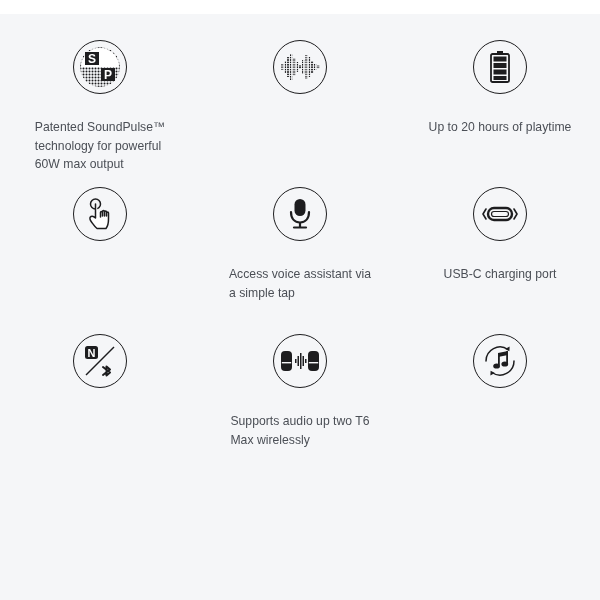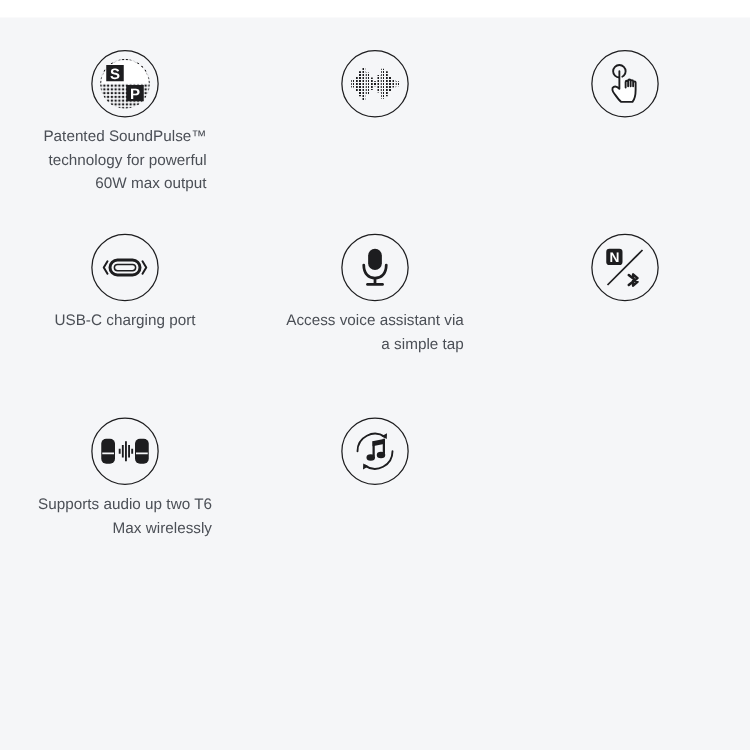--- a/index.html
+++ b/index.html
@@ -47,22 +47,22 @@
     border: 1.6px solid #1d1d1f;
     border-radius: 50%;
     display: flex;
     align-items: center;
     justify-content: center;
     background: transparent;
     flex: none;
   }
   .icon-circle svg { display: block; }
   .feature-text {
-    margin-top: 6px;
-    text-align: right;
+    margin-top: 24px;
+    text-align: left;
     font-size: 12.2px;
     line-height: 1.52;
     color: #4b4f56;
     letter-spacing: 0.02px;
     max-width: 175px;
     white-space: pre-line;
   }
 </style>
 </head>
 <body>
@@ -128,54 +128,67 @@
               <rect x="25" y="3" width="2.2" height="24"></rect>
               <rect x="28" y="5" width="2.2" height="20"></rect>
               <rect x="31" y="9" width="2.2" height="12"></rect>
               <rect x="34" y="12" width="2.2" height="6"></rect>
               <rect x="37" y="13" width="2.2" height="4"></rect>
             </g>
           </svg>
         </div>
       </div>
 
+      <div class="feature-cell">
+        <div class="icon-circle">
+          <svg width="24" height="34" viewBox="0 0 24 34">
+            <rect x="9" y="1" width="6" height="3" fill="#1d1d1f"></rect>
+            <rect x="3" y="4" width="18" height="28" rx="1.5" fill="none" stroke="#1d1d1f" stroke-width="1.8"></rect>
+            <rect x="5.5" y="6.5" width="13" height="5" fill="#1d1d1f"></rect>
+            <rect x="5.5" y="13" width="13" height="5" fill="#1d1d1f"></rect>
+            <rect x="5.5" y="19.5" width="13" height="5" fill="#1d1d1f"></rect>
+            <rect x="5.5" y="26" width="13" height="4" fill="#1d1d1f"></rect>
+          </svg>
+        </div>
+        <div class="feature-text">Up to 20 hours of playtime</div>
+      </div>
 
       <div class="feature-cell">
         <div class="icon-circle">
           <svg width="30" height="34" viewBox="0 0 30 34">
             <circle cx="10.5" cy="7" r="5" fill="none" stroke="#1d1d1f" stroke-width="1.5"></circle>
             <path d="M10.5 7 L10.5 21 C10.5 21 8 18.5 6 19.5 C4 20.5 5 23 6.5 25 C8 27 10 30 12 31.5 L21 31.5 C23 29 23.5 25 23.5 22 L23.5 16 C23.5 14.8 21.5 14.8 21.5 16 L21.5 19 L21.5 15 C21.5 13.8 19.5 13.8 19.5 15 L19.5 19 L19.5 14.5 C19.5 13.3 17.5 13.3 17.5 14.5 L17.5 19 L17.5 15.5 C17.5 14.3 15.5 14.3 15.5 15.5 L15.5 20" fill="#ffffff" stroke="#1d1d1f" stroke-width="1.5" stroke-linejoin="round" stroke-linecap="round"></path>
           </svg>
         </div>
       </div>
 
+
+      <div class="feature-cell">
+        <div class="icon-circle">
+          <svg width="28" height="34" viewBox="0 0 28 34">
+            <rect x="8.5" y="2" width="11" height="17" rx="5.5" fill="#1d1d1f"></rect>
+            <path d="M5 15 C5 22 9 25.5 14 25.5 C19 25.5 23 22 23 15" fill="none" stroke="#1d1d1f" stroke-width="2.2" stroke-linecap="round"></path>
+            <line x1="14" y1="25.5" x2="14" y2="30" stroke="#1d1d1f" stroke-width="2.2"></line>
+            <line x1="8" y1="30.5" x2="20" y2="30.5" stroke="#1d1d1f" stroke-width="2.2" stroke-linecap="round"></line>
+          </svg>
+        </div>
+        <div class="feature-text">Access voice assistant via
+a simple tap</div>
+      </div>
 
       <div class="feature-cell">
         <div class="icon-circle">
           <svg width="40" height="24" viewBox="0 0 40 24">
             <rect x="8" y="6" width="24" height="12" rx="6" fill="none" stroke="#1d1d1f" stroke-width="2.4"></rect>
             <rect x="11.5" y="9.5" width="17" height="5" rx="2.5" fill="none" stroke="#1d1d1f" stroke-width="1.2"></rect>
             <path d="M6 7 L3 12 L6 17" fill="none" stroke="#1d1d1f" stroke-width="1.6" stroke-linecap="round" stroke-linejoin="round"></path>
             <path d="M34 7 L37 12 L34 17" fill="none" stroke="#1d1d1f" stroke-width="1.6" stroke-linecap="round" stroke-linejoin="round"></path>
           </svg>
         </div>
         <div class="feature-text">USB-C charging port</div>
-      </div>
-
-      <div class="feature-cell">
-        <div class="icon-circle">
-          <svg width="28" height="34" viewBox="0 0 28 34">
-            <rect x="8.5" y="2" width="11" height="17" rx="5.5" fill="#1d1d1f"></rect>
-            <path d="M5 15 C5 22 9 25.5 14 25.5 C19 25.5 23 22 23 15" fill="none" stroke="#1d1d1f" stroke-width="2.2" stroke-linecap="round"></path>
-            <line x1="14" y1="25.5" x2="14" y2="30" stroke="#1d1d1f" stroke-width="2.2"></line>
-            <line x1="8" y1="30.5" x2="20" y2="30.5" stroke="#1d1d1f" stroke-width="2.2" stroke-linecap="round"></line>
-          </svg>
-        </div>
-        <div class="feature-text">Access voice assistant via
-a simple tap</div>
       </div>
 
       <div class="feature-cell">
         <div class="icon-circle">
           <svg width="38" height="38" viewBox="0 0 38 38">
             <rect x="4" y="4" width="13" height="13" rx="2.5" fill="#1d1d1f"></rect>
             <text x="10.5" y="14.5" font-family="'Liberation Sans',sans-serif" font-size="11" font-weight="bold" fill="#ffffff" text-anchor="middle">N</text>
             <line x1="5" y1="33" x2="33" y2="5" stroke="#1d1d1f" stroke-width="1.4"></line>
             <path d="M22 33 L29 27.5 L25.5 24.5 L25.5 33.5 L29 30.5 L22 25" fill="none" stroke="#1d1d1f" stroke-width="2" stroke-linejoin="round" stroke-linecap="round"></path>
           </svg>

